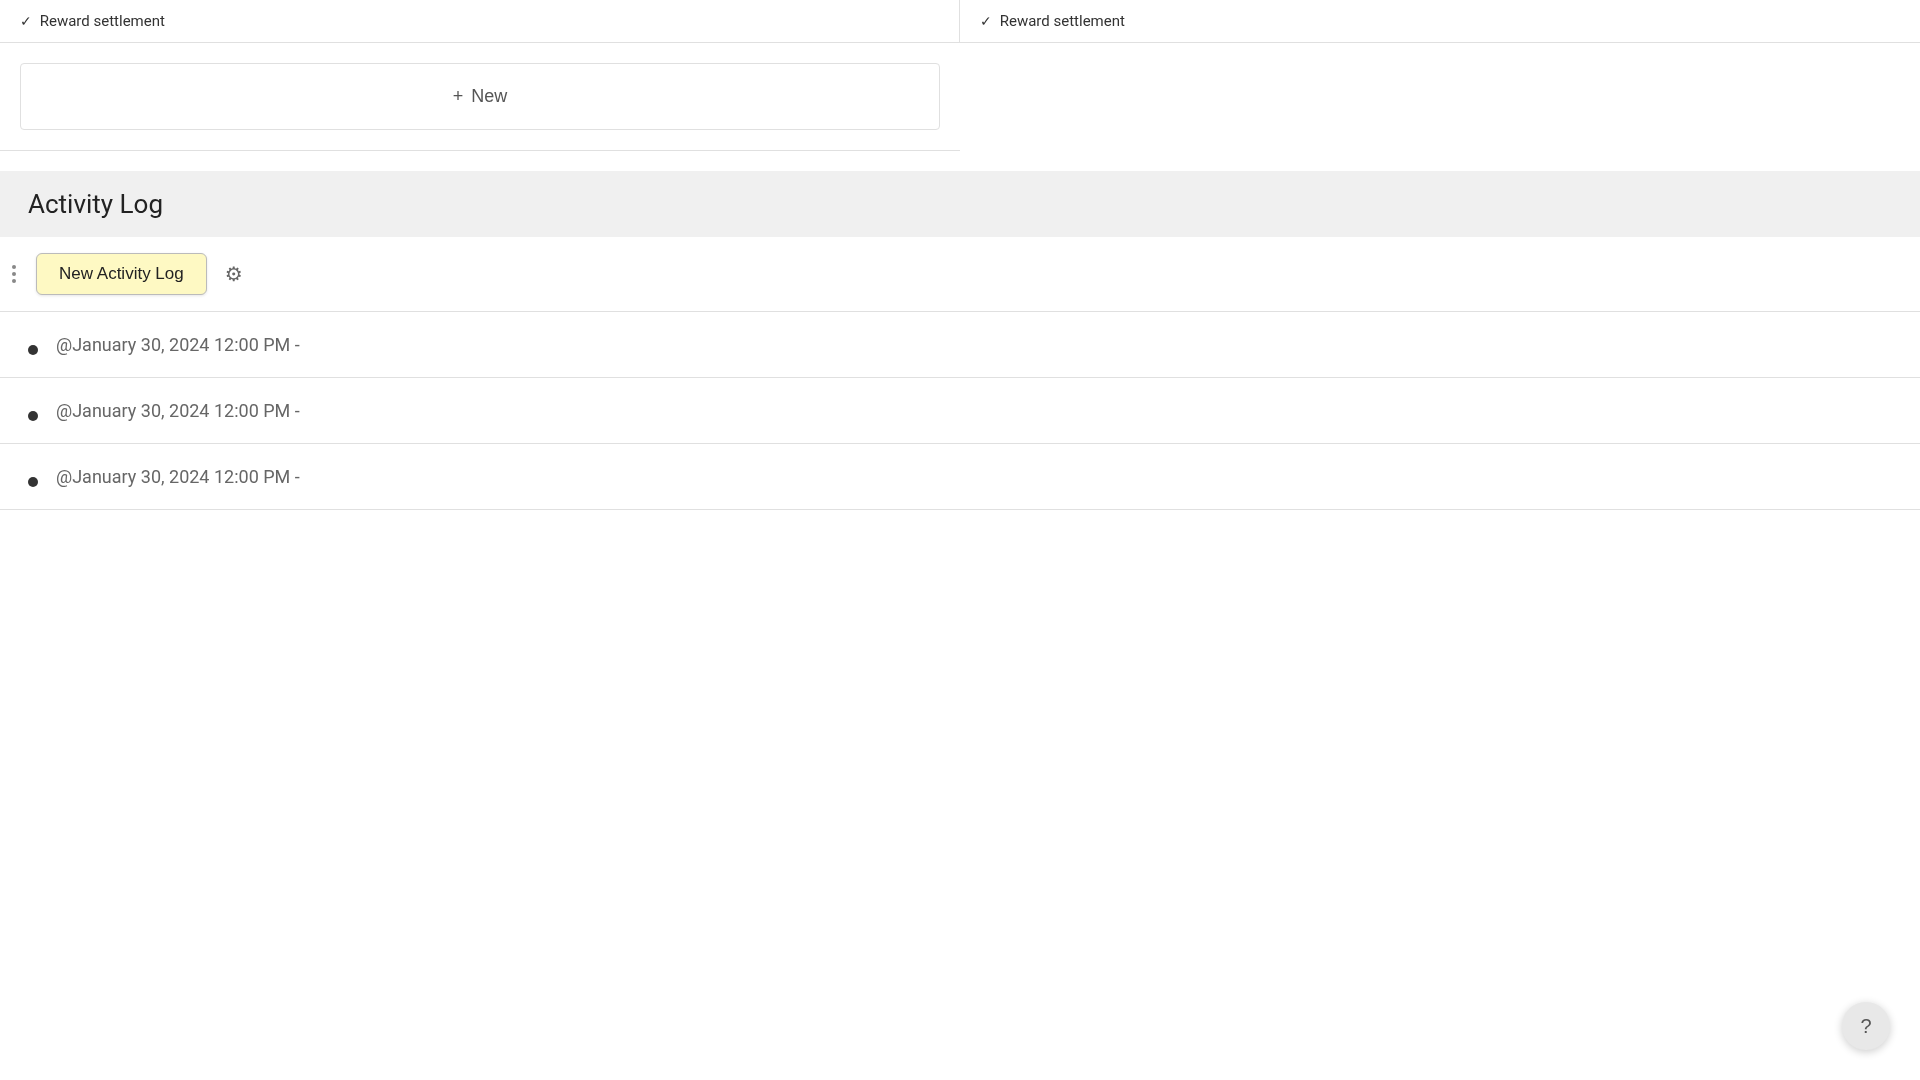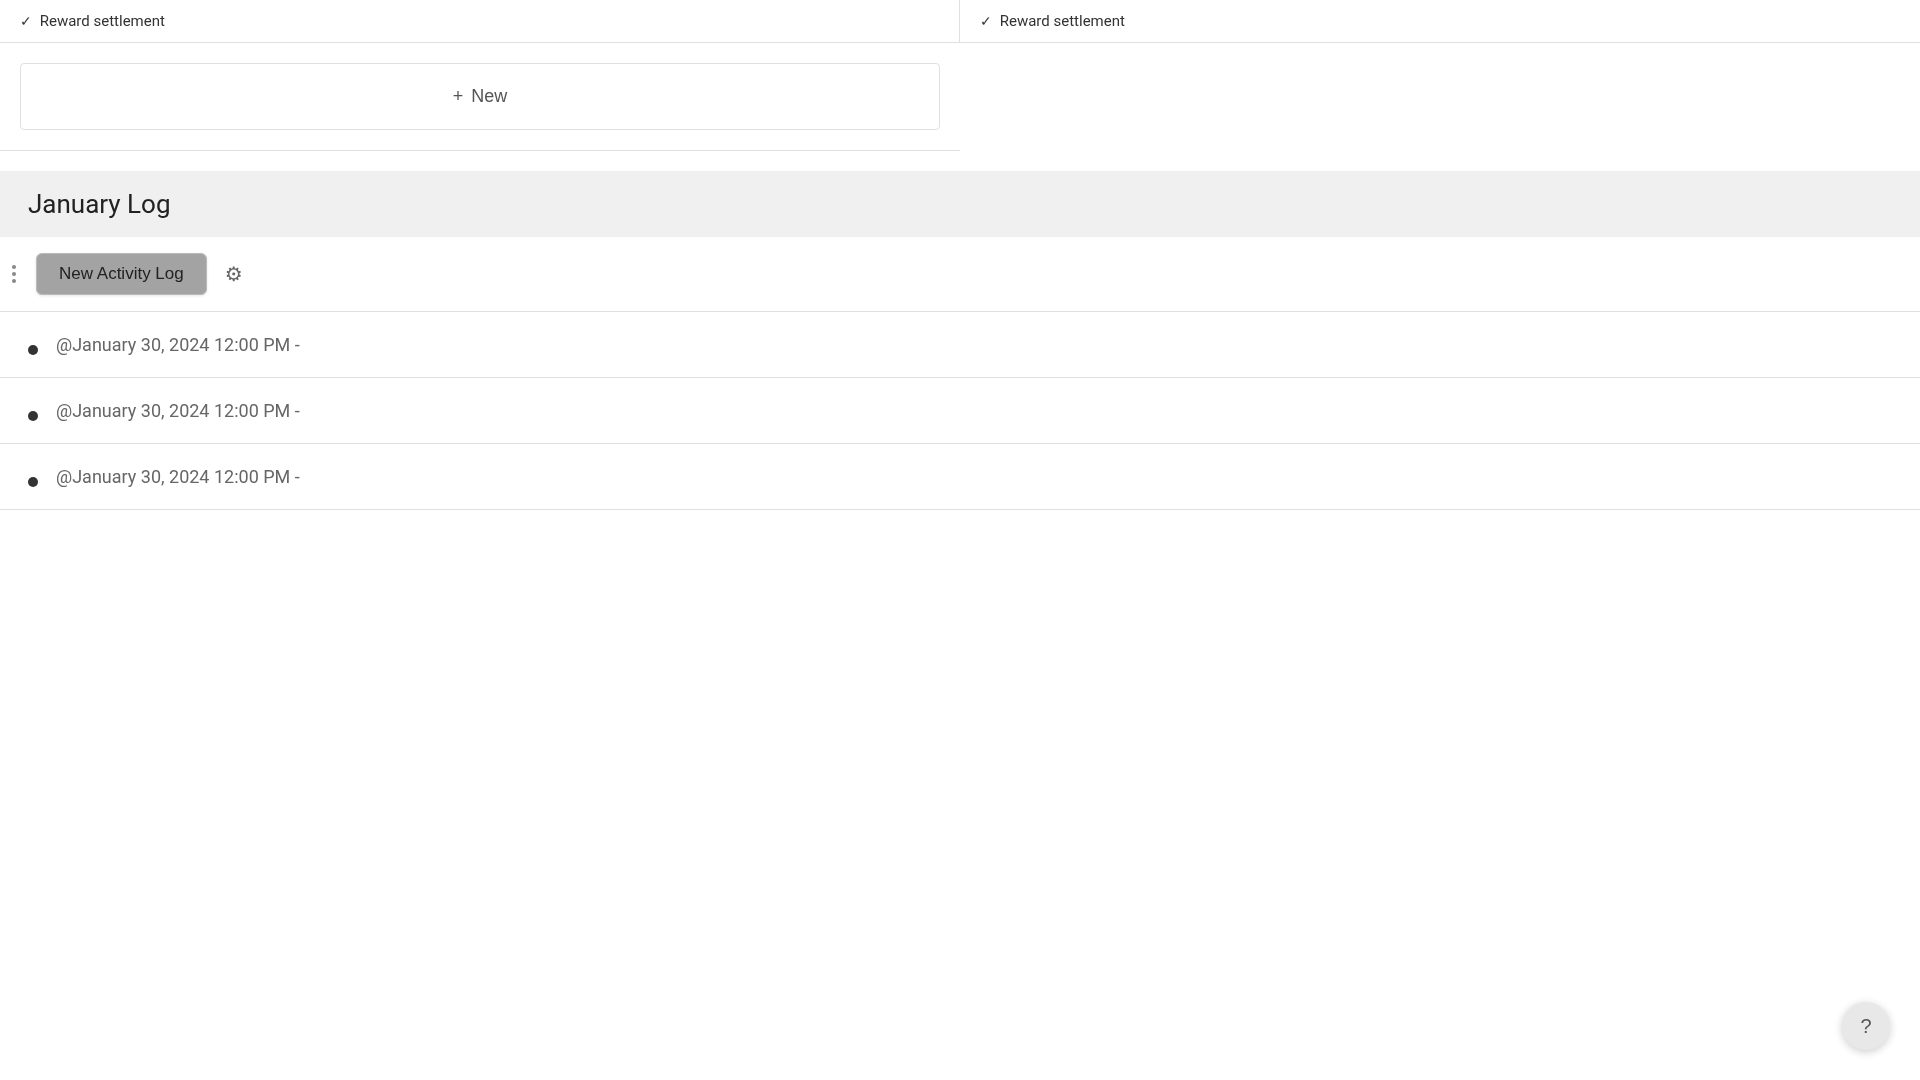--- a/index.html
+++ b/index.html
@@ -124,21 +124,21 @@
     .drag-handle span {
       display: block;
       width: 4px;
       height: 4px;
       background: #888;
       border-radius: 50%;
     }
 
     .new-activity-log-button {
       padding: 10px 22px;
-      background: #a3a3a3;
+      background: #fef9c3;
       border: 1px solid #bbb;
       border-radius: 6px;
       cursor: pointer;
       font-size: 17px;
       color: #222;
       font-weight: 500;
       box-shadow: 0 1px 3px rgba(0,0,0,0.1);
     }
 
     .gear-button {
@@ -219,21 +219,21 @@
       <button class="new-add-button">
         <span class="plus-icon">+</span>
         <span>New</span>
       </button>
     </div>
   </div>
 
   <div class="activity-log-section">
 
     <div class="activity-log-header">
-      <h2 class="activity-log-title">January Log</h2>
+      <h2 class="activity-log-title">Activity Log</h2>
     </div>
 
     <div class="activity-log-toolbar">
       <div class="drag-handle">
         <span></span>
         <span></span>
         <span></span>
       </div>
       <button class="new-activity-log-button">New Activity Log</button>
       <button class="gear-button">

